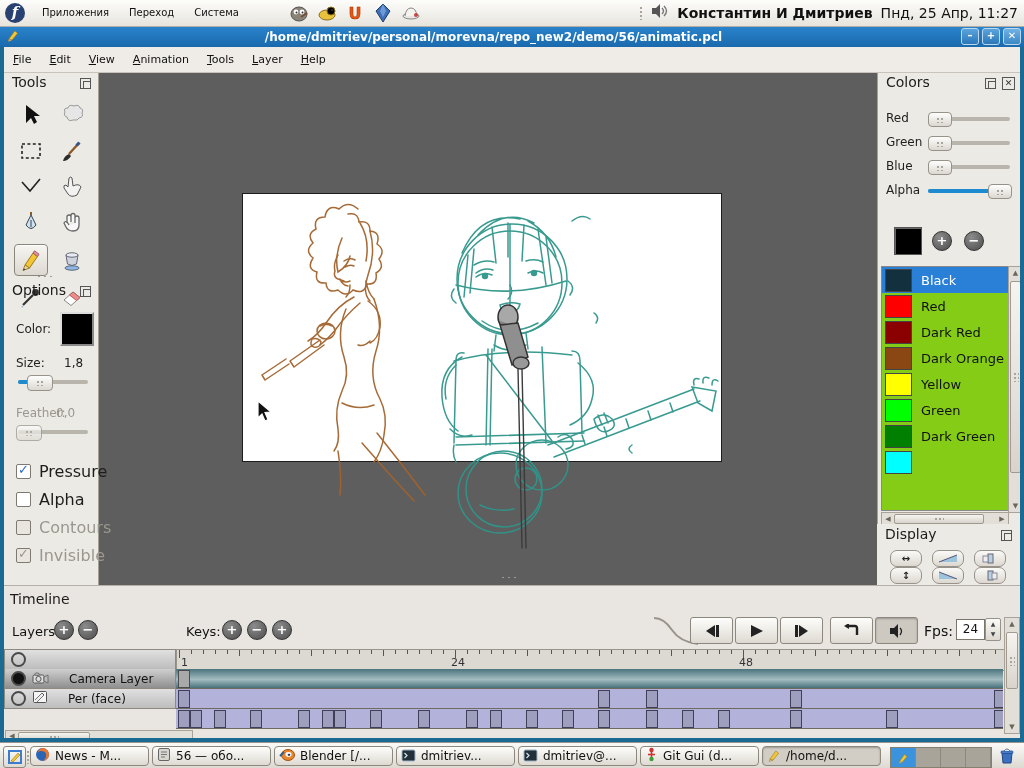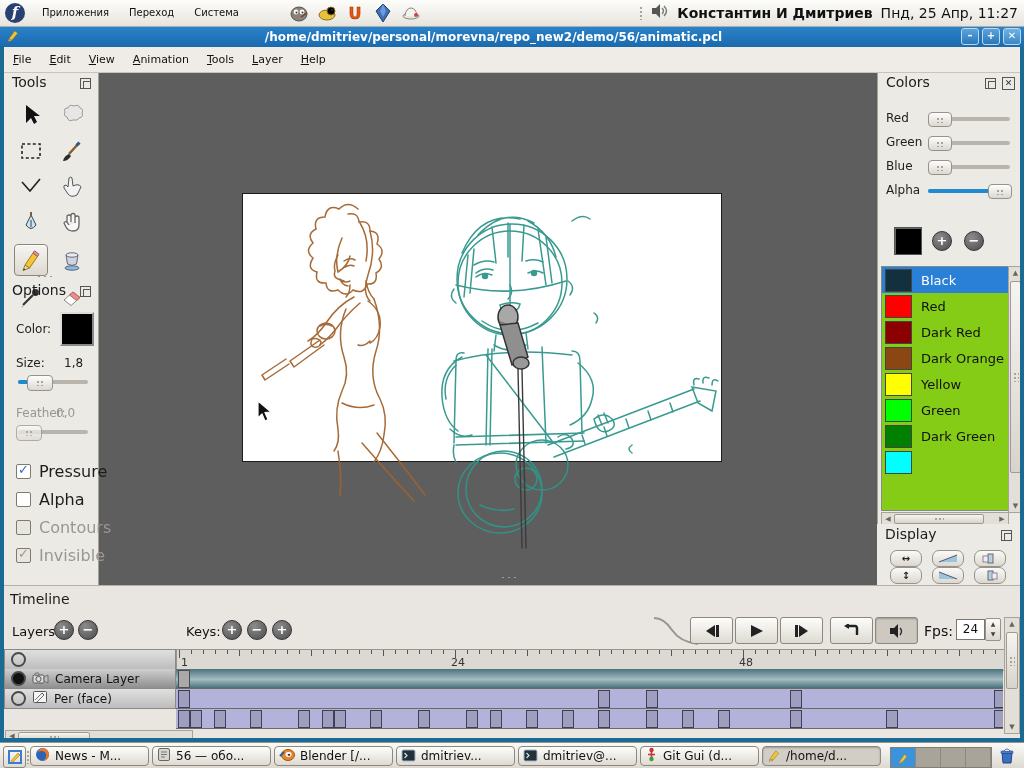--- a/index.html
+++ b/index.html
@@ -117,21 +117,21 @@
   #ruler{left:172px;top:63px;width:827px;height:20px;background:#dcd9d3;border:1px solid #9a958b;
      border-right:none;overflow:hidden}
   .tick{position:absolute;top:0;width:1px;background:#555}
   .ruler-num{position:absolute;top:6px;font-size:11px;color:#333}
   #layer-col{left:0;top:83px;width:172px}
   .layer-cell{position:relative;width:170px;height:19px;border:1px solid #8f8a80;border-top:none;
     background:linear-gradient(#e0e0e0,#bdbdbd);display:flex;align-items:center}
   .layer-cell.selected{background:linear-gradient(#cfcfcf,#8f8f8f)}
   .layer-dot{width:11px;height:11px;border-radius:50%;border:2px solid #4a4a4a;margin:0 6px 0 6px;flex:none}
   .layer-dot.filled{background:#111}
-  .layer-name{font-size:12px;color:#111;margin-left:6px;white-space:nowrap}
+  .layer-name{font-size:12px;color:#111;margin-left:20px;white-space:nowrap}
   #tracks{left:172px;top:83px;width:827px}
   .track-row{position:relative;width:827px;height:19px;border-bottom:1px solid #6f6a60;overflow:hidden}
   .track-row.camera{background:linear-gradient(#4b737d,#a3bcc1 55%,#49717b)}
   .track-row.bitmap{background:#b2b2da}
   .keyframe{position:absolute;top:1px;width:10px;height:16px;background:#9e9ebe;border:1px solid #3f3f58}
   .track-row.camera .keyframe{background:#a9a9a9;border-color:#4c4c4c}
   
   #taskbar{left:0;top:742px;width:1024px;height:26px;
     background:linear-gradient(#fbfaf8,#dcd8d0);border-top:1px solid #99948a;z-index:50}
   #show-desktop{left:3px;top:3px;width:21px;height:20px;border:1px solid #8d887d;border-radius:3px;

